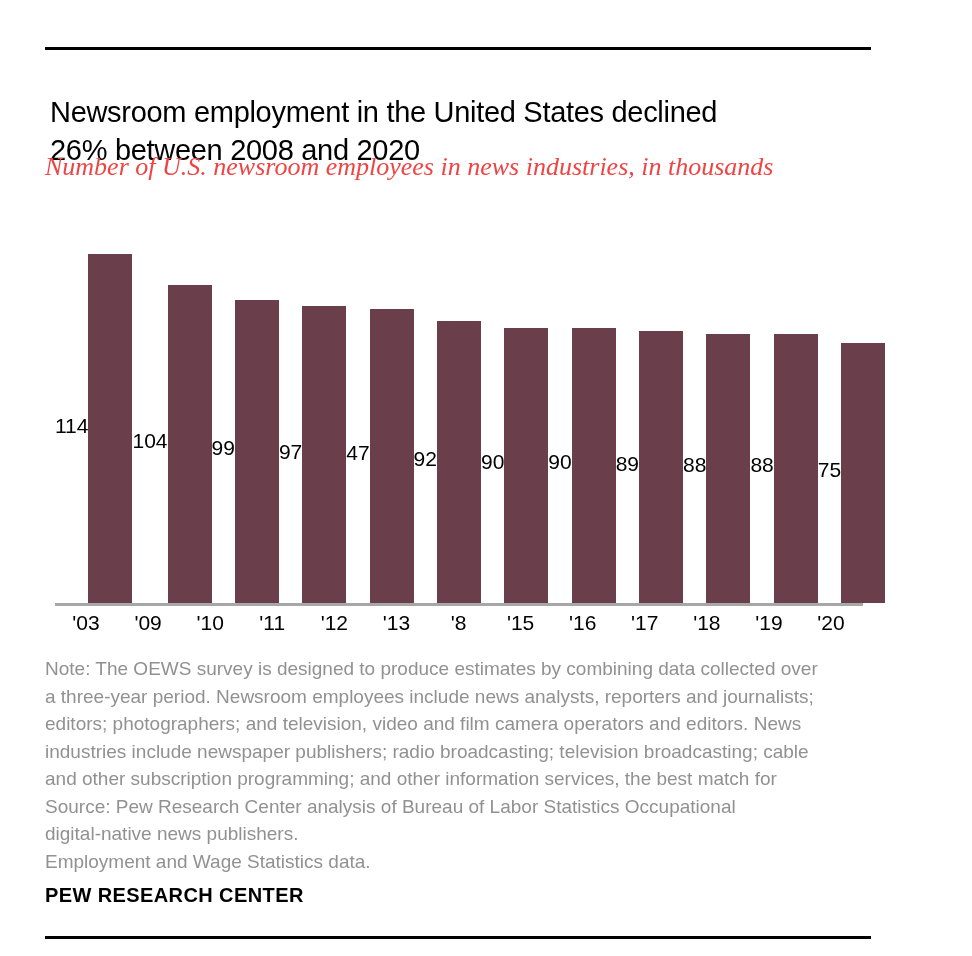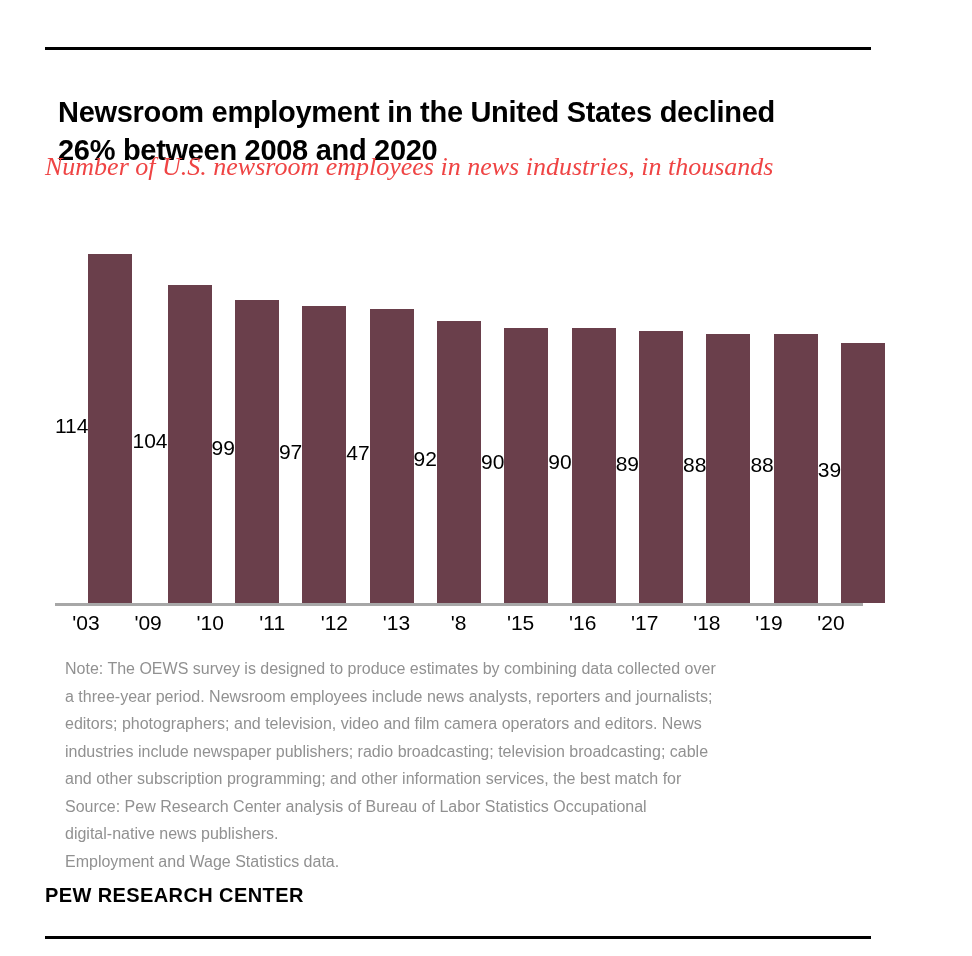--- a/index.html
+++ b/index.html
@@ -20,26 +20,26 @@
     left: 45px;
     width: 826px;
     height: 3px;
     background: #000000;
   }
   #top-rule { top: 47px; }
   #bottom-rule { top: 936px; }
 
   .title {
     position: absolute;
-    left: 58px;
+    left: 50px;
     top: 74px;
     width: 880px;
     font-size: 29px;
     line-height: 38px;
-    font-weight: bold;
+    font-weight: normal;
     color: #000000;
     letter-spacing: -0.3px;
   }
   .title .line { display: block; }
 
   .subtitle {
     position: absolute;
     left: 45px;
     top: 152px;
     width: 880px;
@@ -95,24 +95,23 @@
     text-align: center;
     font-size: 21px;
     color: #000000;
   }
 
   .notes {
     position: absolute;
     left: 45px;
     top: 655px;
     width: 900px;
-    font-size: 16px;
+    font-size: 19px;
     line-height: 27.5px;
     color: #919191;
-    margin-left: 20px;
   }
   .note-line { display: block; }
 
   .brand {
     position: absolute;
     left: 45px;
     top: 884px;
     font-size: 20px;
     font-weight: bold;
     letter-spacing: 0.4px;
@@ -172,21 +171,21 @@
       </div>
       <div class="bar-col">
         <div class="bar-value-label">88</div>
         <div class="bar" style="height: 269.4px; background: rgb(106, 63, 75);"></div>
       </div>
       <div class="bar-col">
         <div class="bar-value-label">88</div>
         <div class="bar" style="height: 269.4px; background: rgb(106, 63, 75);"></div>
       </div>
       <div class="bar-col">
-        <div class="bar-value-label">39</div>
+        <div class="bar-value-label">75</div>
         <div class="bar" style="height: 260.2px; background: rgb(106, 63, 75);"></div>
       </div>
     </div>
 
   <div id="x-axis-line" style="background: rgb(167, 167, 167);"></div>
 
   <div id="xlabels-row">
       <div class="x-tick-label">'03</div>
       <div class="x-tick-label">'09</div>
       <div class="x-tick-label">'10</div>

